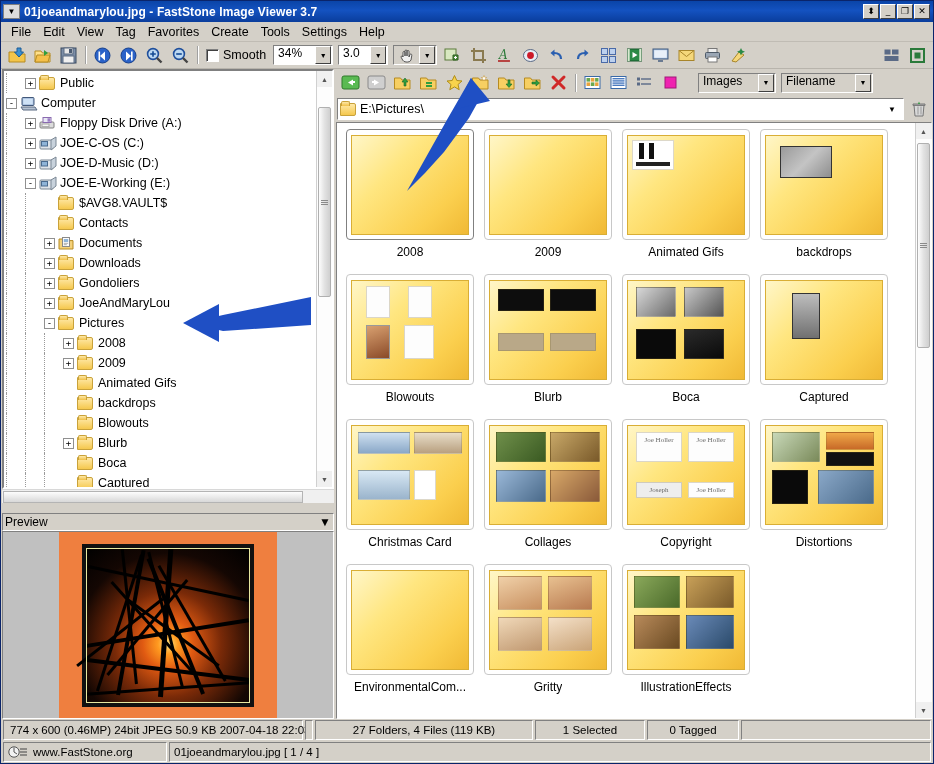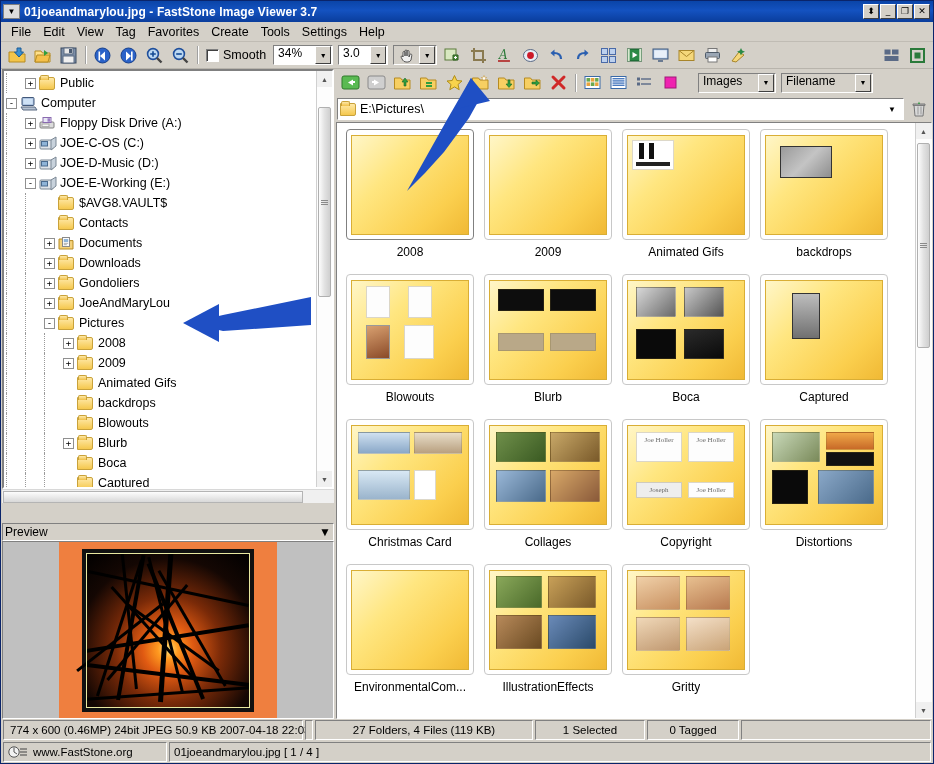--- a/index.html
+++ b/index.html
@@ -126,21 +126,21 @@
   .sb-grip { width: 7px; height: 5px;
     background: repeating-linear-gradient(to bottom,#8a8a8a 0 1px,transparent 1px 2px); }
 
   .hscroll { height: 14px; background: #f0f0f0; border-top: 1px solid #d8d8d8;
              margin: 0 1px; display:flex; }
   .hscroll-thumb { height: 12px; margin: 1px; background: linear-gradient(to bottom,#fdfdfd,#d8d8d8);
                    border: 1px solid #b4b4b4; }
 
   
   .previewhead {
-    height: 18px; margin: 20px 1px 0 1px; background: #d4d0c8;
+    height: 18px; margin: 10px 1px 0 1px; background: #d4d0c8;
     border: 1px solid; border-color: #808080 #fff #fff #808080;
     display: flex; align-items: center; padding: 8px 2px;
   }
   .previewhead .ptitle { font-size: 12px; flex: 1; }
   .previewpane {
     flex: 1; margin: 0 1px 0 1px; background: #c0c0c0;
     border: 1px solid; border-color: #808080 #fff #fff #808080;
     display: flex; align-items: center; justify-content: center; overflow: hidden;
     position: relative;
   }
@@ -932,38 +932,38 @@
               </div>
               <div class="thumbcell">
                 <div class="thumbbox">
                   <div class="folderthumb"></div>
                 </div>
                 <div class="thumblabel">EnvironmentalCom...</div>
               </div>
               <div class="thumbcell">
                 <div class="thumbbox">
                   <div class="folderthumb">
+                    <div class="mini" style="left: 8px; top: 5px; width: 44px; height: 34px; background: linear-gradient(160deg, rgb(240, 208, 168), rgb(200, 144, 96));"></div>
+                    <div class="mini" style="left: 58px; top: 5px; width: 44px; height: 34px; background: linear-gradient(160deg, rgb(232, 192, 144), rgb(184, 122, 80));"></div>
+                    <div class="mini" style="left: 8px; top: 46px; width: 44px; height: 34px; background: linear-gradient(160deg, rgb(240, 216, 184), rgb(192, 152, 112));"></div>
+                    <div class="mini" style="left: 58px; top: 46px; width: 44px; height: 34px; background: linear-gradient(160deg, rgb(244, 224, 200), rgb(202, 164, 120));"></div>
+                  </div>
+                </div>
+                <div class="thumblabel">Gritty</div>
+              </div>
+              <div class="thumbcell">
+                <div class="thumbbox">
+                  <div class="folderthumb">
                     <div class="mini" style="left: 6px; top: 5px; width: 46px; height: 32px; background: linear-gradient(135deg, rgb(138, 168, 90), rgb(74, 106, 42));"></div>
                     <div class="mini" style="left: 58px; top: 5px; width: 48px; height: 32px; background: linear-gradient(135deg, rgb(200, 160, 88), rgb(122, 90, 42));"></div>
                     <div class="mini" style="left: 6px; top: 44px; width: 46px; height: 34px; background: linear-gradient(135deg, rgb(184, 138, 90), rgb(106, 74, 34));"></div>
                     <div class="mini" style="left: 58px; top: 44px; width: 48px; height: 34px; background: linear-gradient(135deg, rgb(106, 138, 184), rgb(42, 74, 106));"></div>
                   </div>
                 </div>
                 <div class="thumblabel">IllustrationEffects</div>
-              </div>
-              <div class="thumbcell">
-                <div class="thumbbox">
-                  <div class="folderthumb">
-                    <div class="mini" style="left: 8px; top: 5px; width: 44px; height: 34px; background: linear-gradient(160deg, rgb(240, 208, 168), rgb(200, 144, 96));"></div>
-                    <div class="mini" style="left: 58px; top: 5px; width: 44px; height: 34px; background: linear-gradient(160deg, rgb(232, 192, 144), rgb(184, 122, 80));"></div>
-                    <div class="mini" style="left: 8px; top: 46px; width: 44px; height: 34px; background: linear-gradient(160deg, rgb(240, 216, 184), rgb(192, 152, 112));"></div>
-                    <div class="mini" style="left: 58px; top: 46px; width: 44px; height: 34px; background: linear-gradient(160deg, rgb(244, 224, 200), rgb(202, 164, 120));"></div>
-                  </div>
-                </div>
-                <div class="thumblabel">Gritty</div>
               </div>
             </div>
         </div>
         <div class="scrollbar-v">
           <div class="sb-arrow">▲</div>
           <div class="sb-track">
             <div class="sb-thumb" style="top:4px;height:205px">
               <div class="sb-grip"></div>
             </div>
           </div>

